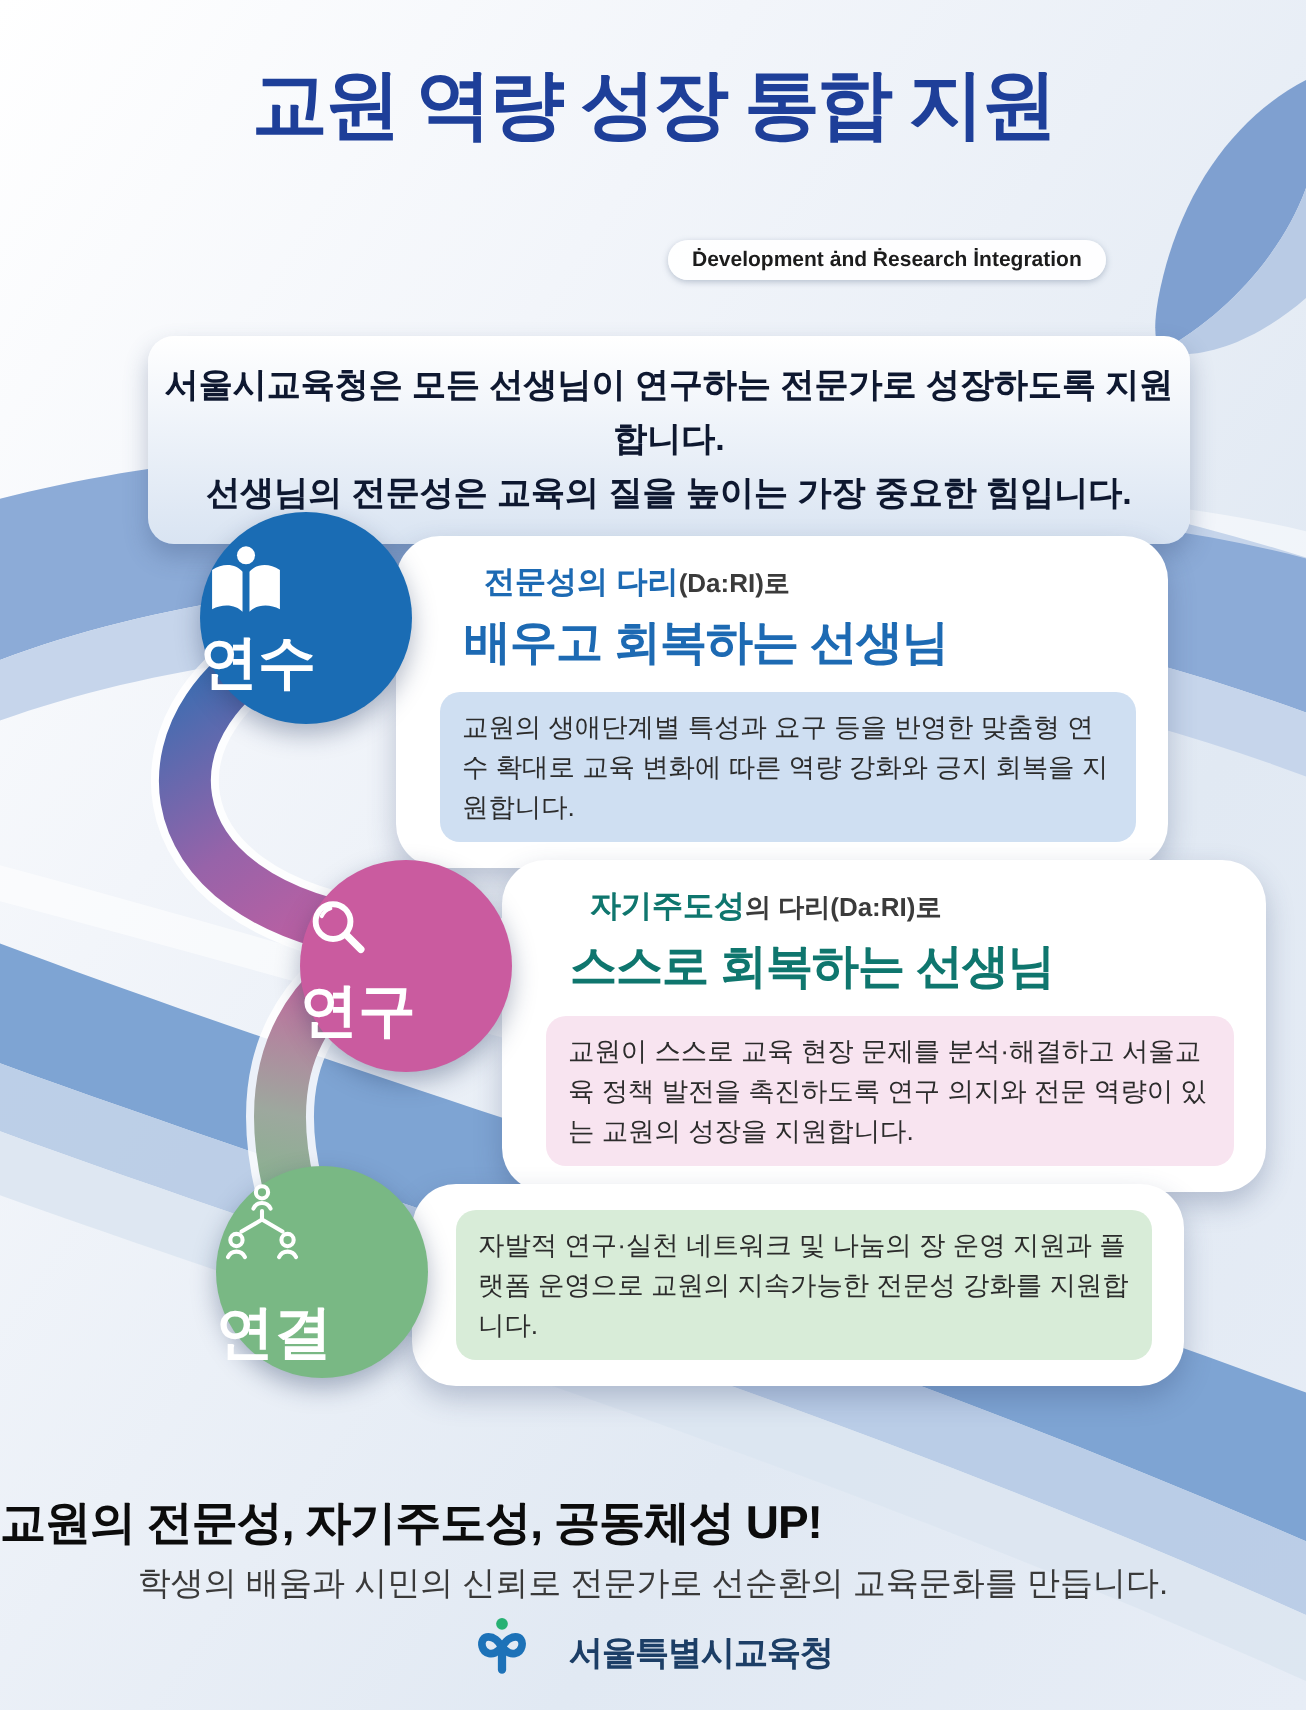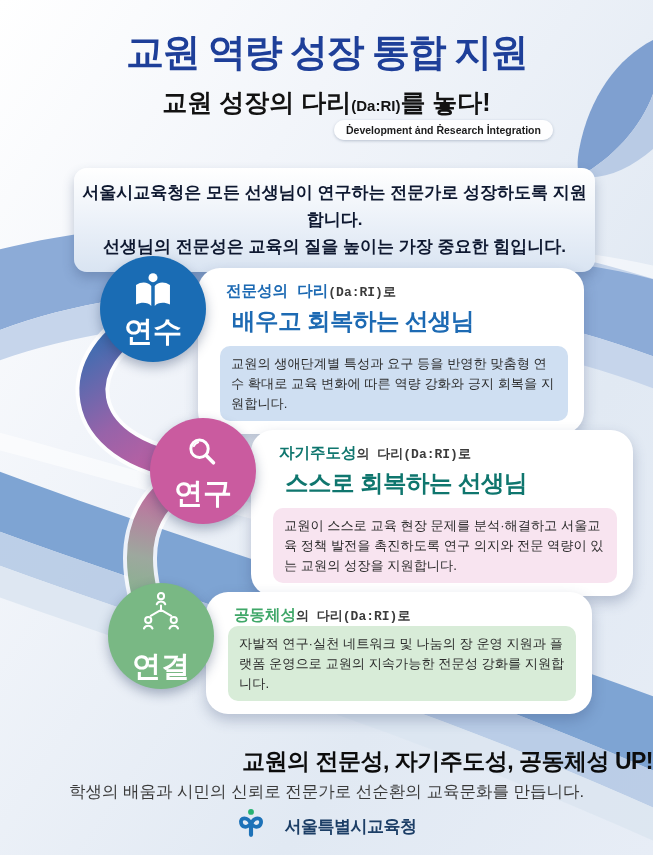--- a/index.html
+++ b/index.html
@@ -24,51 +24,51 @@
 
   
   .callout { position:absolute; left:74px; top:168px; width:505px; z-index:2;
     border-radius:13px; text-align:center; padding:11px 8px;
     background:linear-gradient(180deg,#ffffff 0%,#eaf0f8 55%,#d9e4f2 100%);
     box-shadow:0 6px 12px rgba(60,80,120,.32);
     font-size:17px; font-weight:700; color:#0e1830; line-height:1.6; }
 
   
   .badge-circle { position:absolute; width:106px; height:106px; border-radius:50%;
-    display:flex; flex-direction:column; align-items:center; justify-content:center;
+    display:flex; flex-direction:column; align-items:flex-start; justify-content:center;
     z-index:3; color:#fff; box-shadow:0 5px 12px rgba(30,50,90,.35); }
   .badge-circle .blabel { font-size:29px; font-weight:800; line-height:1; margin-top:1px; }
   .c-blue  { left:100px; top:256px; background:#1a6cb4; }
-  .c-pink  { left:150px; top:418px; background:#ca5b9f; }
+  .c-pink  { left:150px; top:430px; background:#ca5b9f; }
   .c-green { left:108px; top:583px; background:#79b884;gap:15px; }
 
   
   .bubble { position:absolute; z-index:2; background:#ffffff; border-radius:22px;
     box-shadow:0 6px 14px rgba(50,70,110,.28); padding:13px 16px 13px 22px; }
   .bubble::before { content:''; position:absolute; left:-14px; top:26px;
     border-top:11px solid transparent; border-bottom:11px solid transparent;
     border-right:19px solid #ffffff; }
   .b1 { left:198px; top:268px; width:348px; }
   .b2 { left:251px; top:430px; width:344px; }
   .b3 { left:206px; top:592px; width:348px; }
-  .kicker { margin-left:6px;font-family:Liberation Mono, monospace; }
+  .kicker { margin-left:22px; }
   .kicker .hl { font-size:15.5px; font-weight:800; }
   .kicker .rest { font-size:13px; font-weight:700; color:#3b3b3b; }
   .headline { font-size:23.5px; font-weight:800; margin:3px 0 9px 12px; letter-spacing:-0.5px; }
   .innerbox { border-radius:10px; padding:8px 11px; font-size:13.2px; line-height:1.5;
     color:#2c2c2c; font-weight:500; }
   .s-blue  .hl, .s-blue  .headline { color:#1d6ab3; }
   .s-pink  .hl, .s-pink  .headline { color:#0f766e; }
   .s-green .hl, .s-green .headline { color:#3fa768; }
   .s-blue  .innerbox { background:#cfdff2; }
   .s-pink  .innerbox { background:#f8e4f0; }
   .s-green .innerbox { background:#d8ecd8; }
 
   
-  .f-head { position:absolute; top:746px; left:0; width:100%; text-align:right; z-index:2;
+  .f-head { position:absolute; top:746px; left:0; width:100%; text-align:left; z-index:2;
     font-size:23px; font-weight:800; color:#0c0c0c; letter-spacing:-0.5px; }
   .f-sub { position:absolute; top:781px; left:0; width:100%; text-align:center; z-index:2;
     font-size:16.5px; font-weight:500; color:#3a3a3a; }
   .logo-row { position:absolute; top:808px; left:0; width:100%; z-index:2;
     display:flex; justify-content:center; align-items:center; gap:20px; }
   .logo-text { font-size:17px; font-weight:800; color:#1c3e66; letter-spacing:-0.5px; }
 </style>
 </head>
 <body>
 
@@ -99,21 +99,20 @@
         <stop offset="1" stop-color="#79b884"></stop>
       </linearGradient>
     </defs>
     <path d="M 148 320 C 70 352 64 452 196 468" fill="none" stroke="#ffffff" stroke-width="34" stroke-linecap="round" opacity="0.85"></path>
     <path d="M 148 320 C 70 352 64 452 196 468" fill="none" stroke="url(#rib1)" stroke-width="26" stroke-linecap="round"></path>
     <path d="M 198 472 C 136 502 126 556 157 632" fill="none" stroke="#ffffff" stroke-width="34" stroke-linecap="round" opacity="0.85"></path>
     <path d="M 198 472 C 136 502 126 556 157 632" fill="none" stroke="url(#rib2)" stroke-width="26" stroke-linecap="round"></path>
   </svg>
 
   <div class="title">교원 역량 성장 통합 지원</div>
-  <div class="subtitle"><span>교원 성장의 다리</span><span class="paren">(Da:RI)</span><span>를 놓다!</span></div>
   <div class="pill">Ḋevelopment ȧnd Ṙesearch İntegration</div>
 
   <div class="callout">
     <div>서울시교육청은 모든 선생님이 연구하는 전문가로 성장하도록 지원합니다.</div>
     <div>선생님의 전문성은 교육의 질을 높이는 가장 중요한 힘입니다.</div>
   </div>
 
   <div class="badge-circle c-blue">
     <span>
       <svg viewBox="0 0 52 46" width="46" height="40">
@@ -154,21 +153,20 @@
         <path d="M27 17 L 27 22 M 27 22 L 15 29 M 27 22 L 39 29"></path>
         <circle cx="12" cy="34" r="3.6"></circle>
         <path d="M7 44 a 5.5 5.5 0 0 1 10 0"></path>
         <circle cx="42" cy="34" r="3.6"></circle>
         <path d="M37 44 a 5.5 5.5 0 0 1 10 0"></path>
       </svg>
     </span>
     <span class="blabel">연결</span>
   </div>
   <div class="bubble b3 s-green">
-    <div class="kicker"><span class="hl">공동체성</span><span class="rest">의 다리(Da:RI)로</span></div>
     <div class="innerbox">자발적 연구·실천 네트워크 및 나눔의 장 운영 지원과 플랫폼 운영으로 교원의 지속가능한 전문성 강화를 지원합니다.</div>
   </div>
 
   <div class="f-head">교원의 전문성, 자기주도성, 공동체성 UP!</div>
   <div class="f-sub">학생의 배움과 시민의 신뢰로 전문가로 선순환의 교육문화를 만듭니다.</div>
   <div class="logo-row">
     <span>
       <svg viewBox="0 0 44 50" width="28" height="32">
         <circle cx="22" cy="6" r="4.6" fill="#27b173"></circle>
         <g fill="none" stroke="#1d72b8" stroke-linecap="round">

